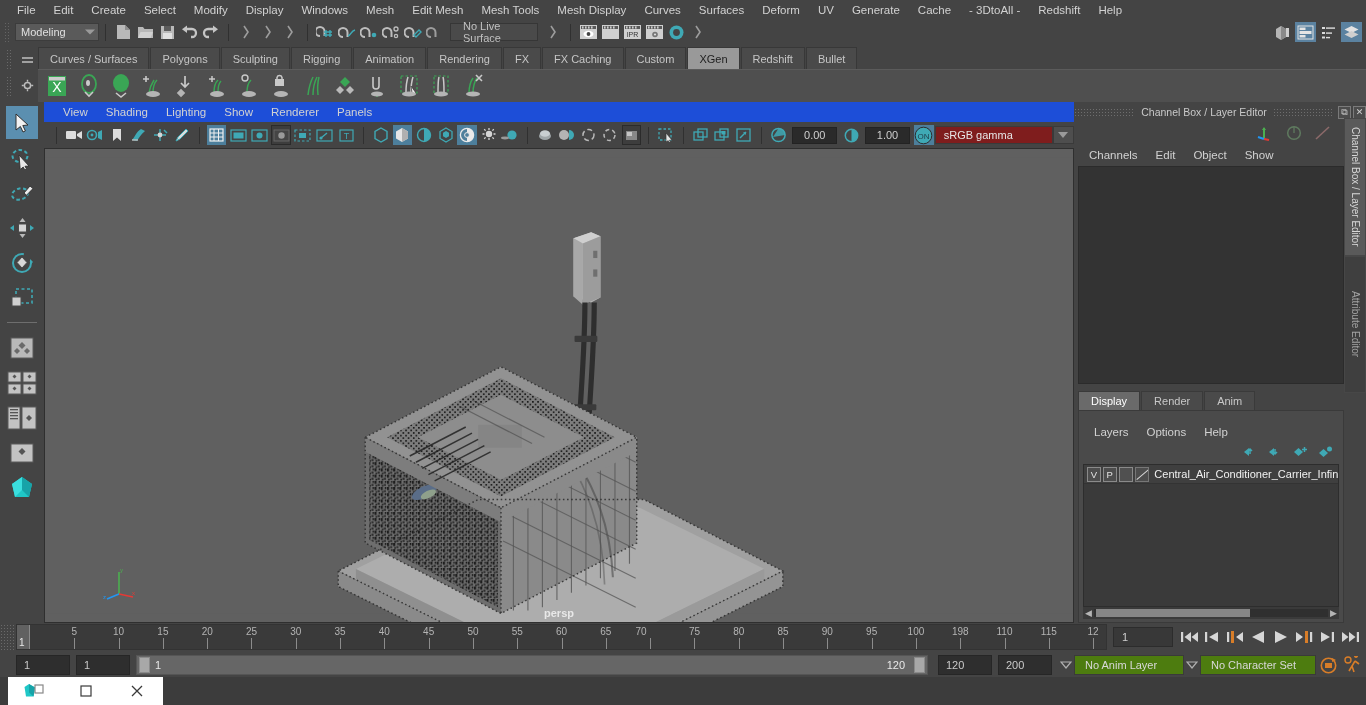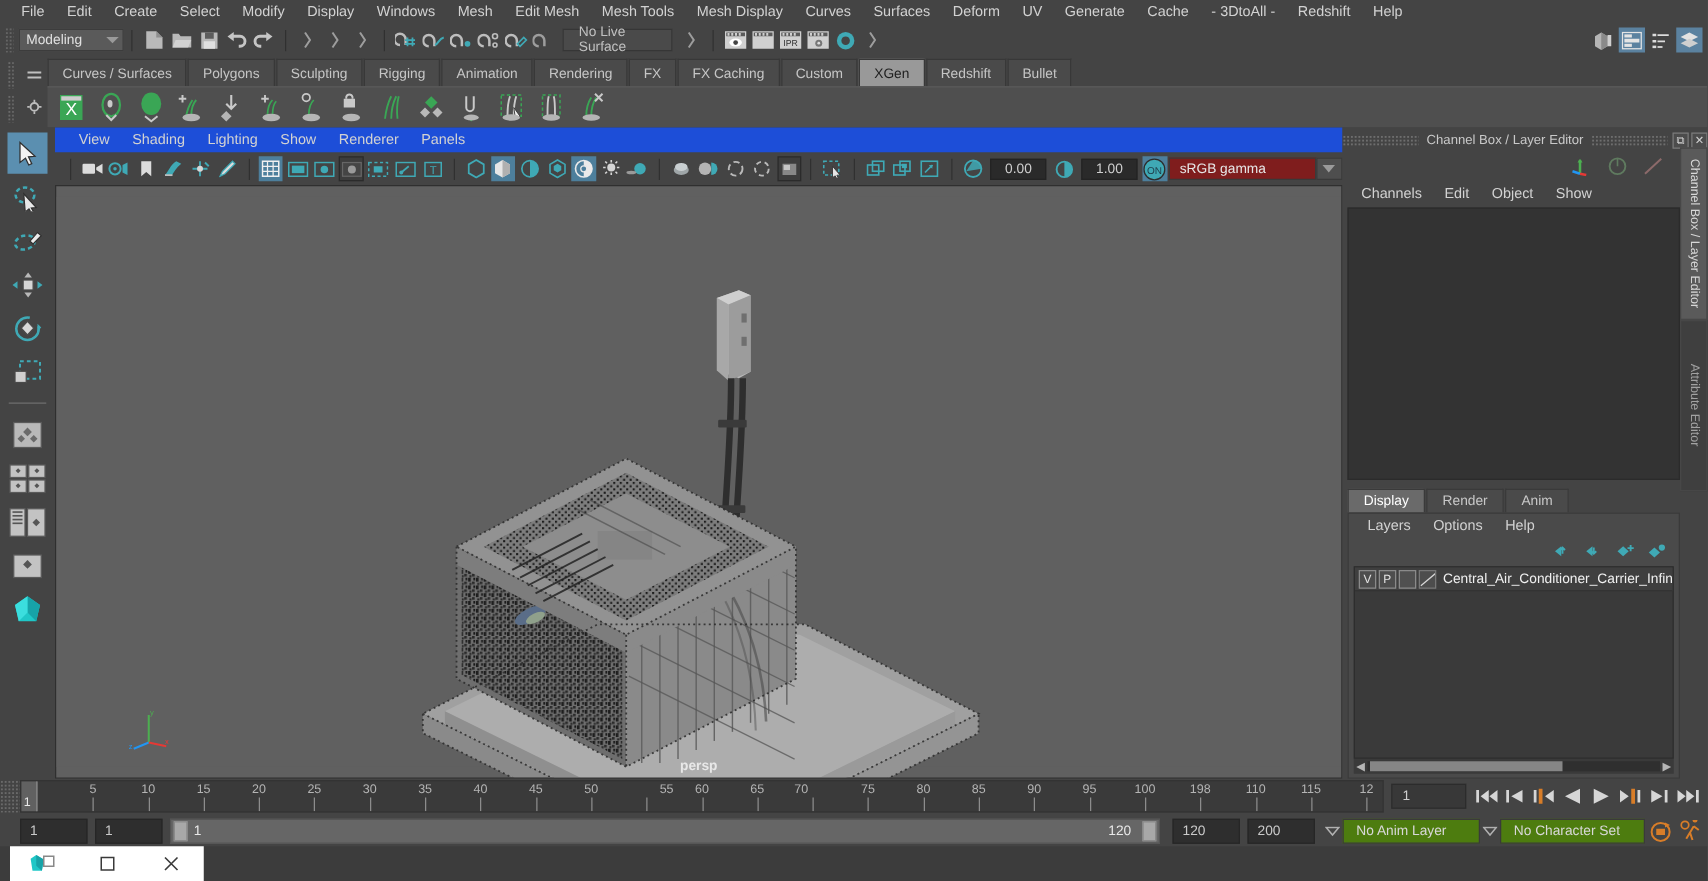--- a/index.html
+++ b/index.html
@@ -82,21 +82,21 @@
   .cbwinbtn { width:13px;height:13px;border:1px solid #7a7a7a;display:flex;align-items:center;justify-content:center;font-size:9px;color:#cfcfcf;background:#4c4c4c;}
   .cbiconrow { height:22px; display:flex; align-items:center; justify-content:flex-end; padding-right:34px; gap:12px; }
   .cbmenus { height:22px; display:flex; align-items:center; padding-left:6px; }
   .cbmenus .mi { font-size:11.5px; color:#d2d2d2; padding:0 9px; }
   .cbbody { height:218px; background:#333333; border:1px solid #2b2b2b; margin:0 22px 0 4px; }
   .layertabs { height:20px; display:flex; align-items:flex-end; margin:6px 22px 0 4px;}
   .ltab { height:19px; padding:0 12px; font-size:11px; background:#4a4a4a; border:1px solid #3a3a3a; border-bottom:none;
           display:flex;align-items:center; color:#c8c8c8; margin-right:1px;}
   .ltab.active { background:#6a6a6a; color:#ffffff; }
   .layerpanel { margin:0 22px 0 4px; background:#4a4a4a; border:1px solid #3a3a3a; flex:1; display:flex; flex-direction:column; min-height:0;}
-  .layermenus { height:20px; display:flex; align-items:center; padding-left:6px;}
+  .layermenus { height:20px; display:flex; align-items:center; padding-left:6px;margin-top:11px;}
   .layermenus .mi { font-size:11.5px; color:#d2d2d2; padding:0 9px;}
   .layerbtns { height:20px; display:flex; align-items:center; justify-content:flex-end; padding-right:10px; gap:10px;}
   .layerlist { flex:1; background:#3a3a3a; border:1px solid #2d2d2d; margin:2px 4px 0 4px; min-height:0; position:relative;}
   .layerrow { height:19px; display:flex; align-items:center; background:#3f3f3f; border-bottom:1px solid #333; padding-left:3px; gap:2px;}
   .lbx { width:15px;height:15px;border:1px solid #8a8a8a;background:#4d4d4d;font-size:9.5px;color:#e2e2e2;
          display:flex;align-items:center;justify-content:center;}
   .lbx.blank { background:#505050; }
   .lswatch { width:16px;height:15px;background:#4d4d4d;border:1px solid #777; position:relative; overflow:hidden;}
   .lswatch:after { content:''; position:absolute; left:1px; bottom:1px; width:17px; height:1px; background:#d8d8d8; transform:rotate(-40deg); transform-origin:left bottom;}
   .lname { font-size:11px; color:#f0f0f0; white-space:nowrap; overflow:hidden; padding-left:3px;}
@@ -1118,21 +1118,21 @@
         <div class="ticklabel" style="left: 278.785px;">30</div>
         <div class="tick" style="left: 323.083px;"></div>
         <div class="ticklabel" style="left: 323.083px;">35</div>
         <div class="tick" style="left: 367.38px;"></div>
         <div class="ticklabel" style="left: 367.38px;">40</div>
         <div class="tick" style="left: 411.678px;"></div>
         <div class="ticklabel" style="left: 411.678px;">45</div>
         <div class="tick" style="left: 455.975px;"></div>
         <div class="ticklabel" style="left: 455.975px;">50</div>
         <div class="tick" style="left: 500.273px;"></div>
-        <div class="ticklabel" style="left: 500.273px; margin-left: 16px;">55</div>
+        <div class="ticklabel" style="left: 500.273px;">55</div>
         <div class="tick" style="left: 544.57px;"></div>
         <div class="ticklabel" style="left: 544.57px;">60</div>
         <div class="tick" style="left: 588.868px;"></div>
         <div class="ticklabel" style="left: 588.868px;">65</div>
         <div class="tick" style="left: 633.165px;"></div>
         <div class="ticklabel" style="left: 624px;">70</div>
         <div class="tick" style="left: 677.463px;"></div>
         <div class="ticklabel" style="left: 677.463px;">75</div>
         <div class="tick" style="left: 721.76px;"></div>
         <div class="ticklabel" style="left: 721.76px;">80</div>

